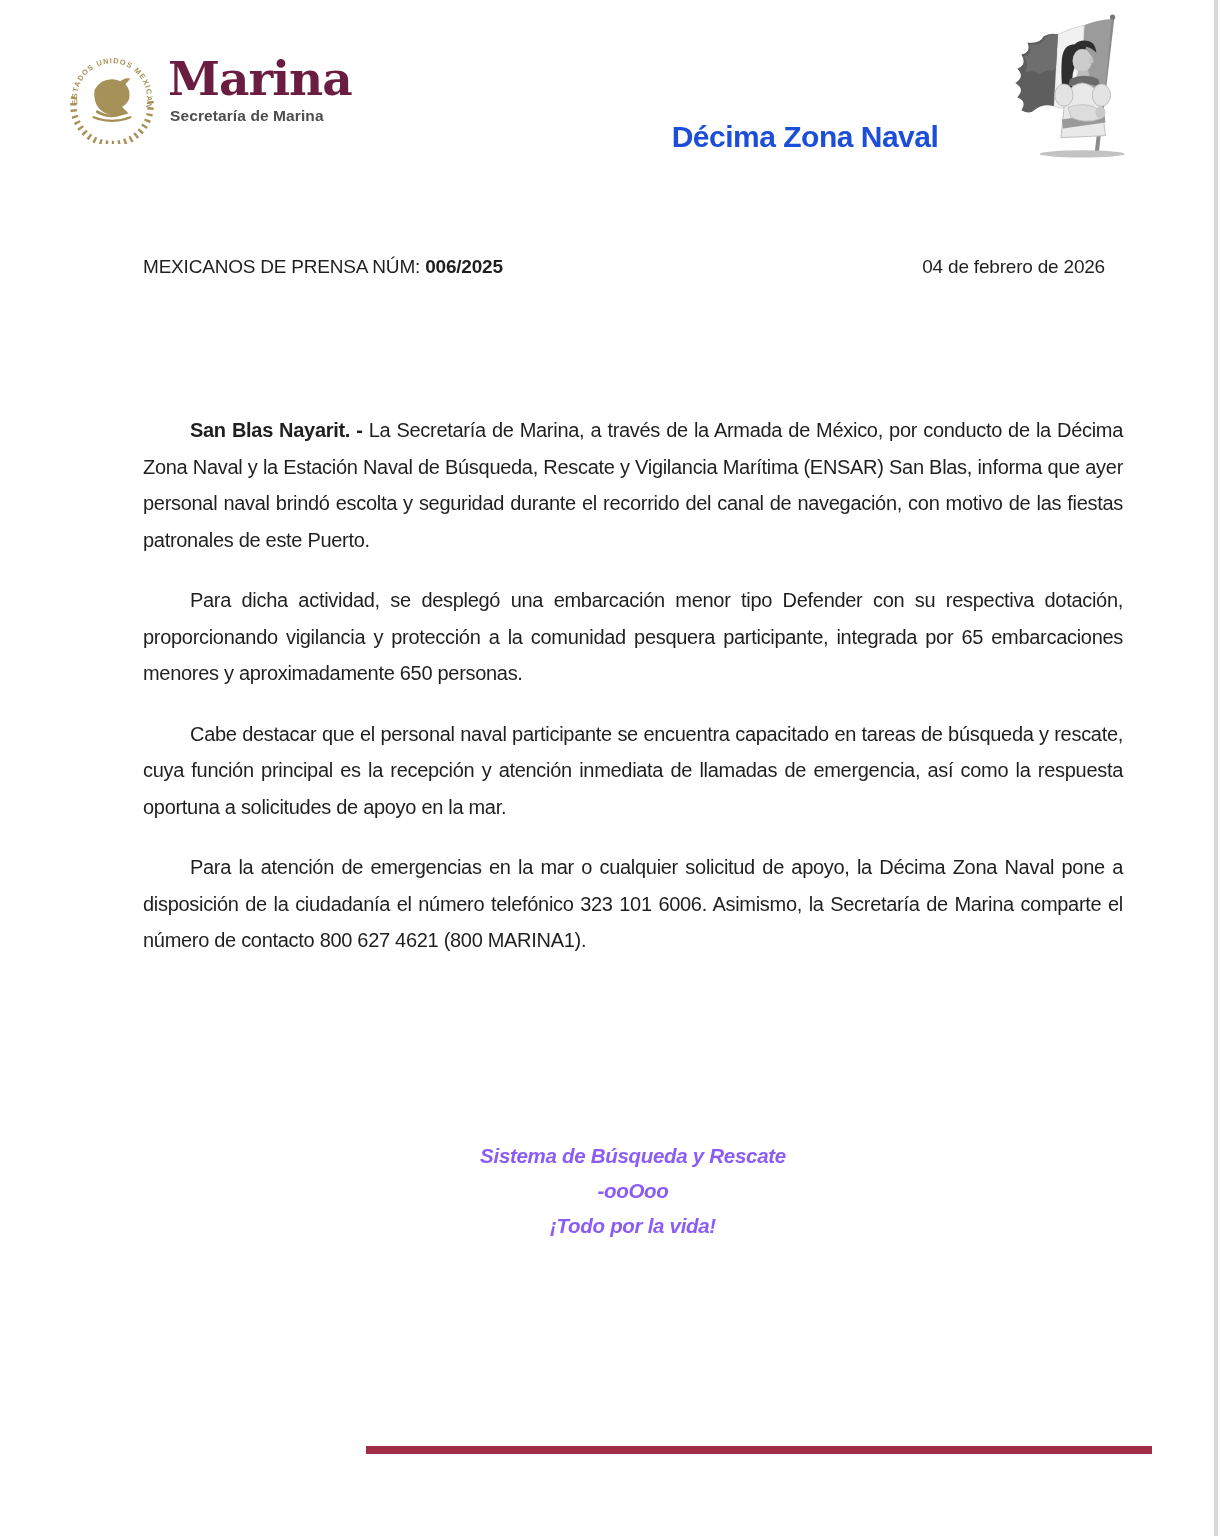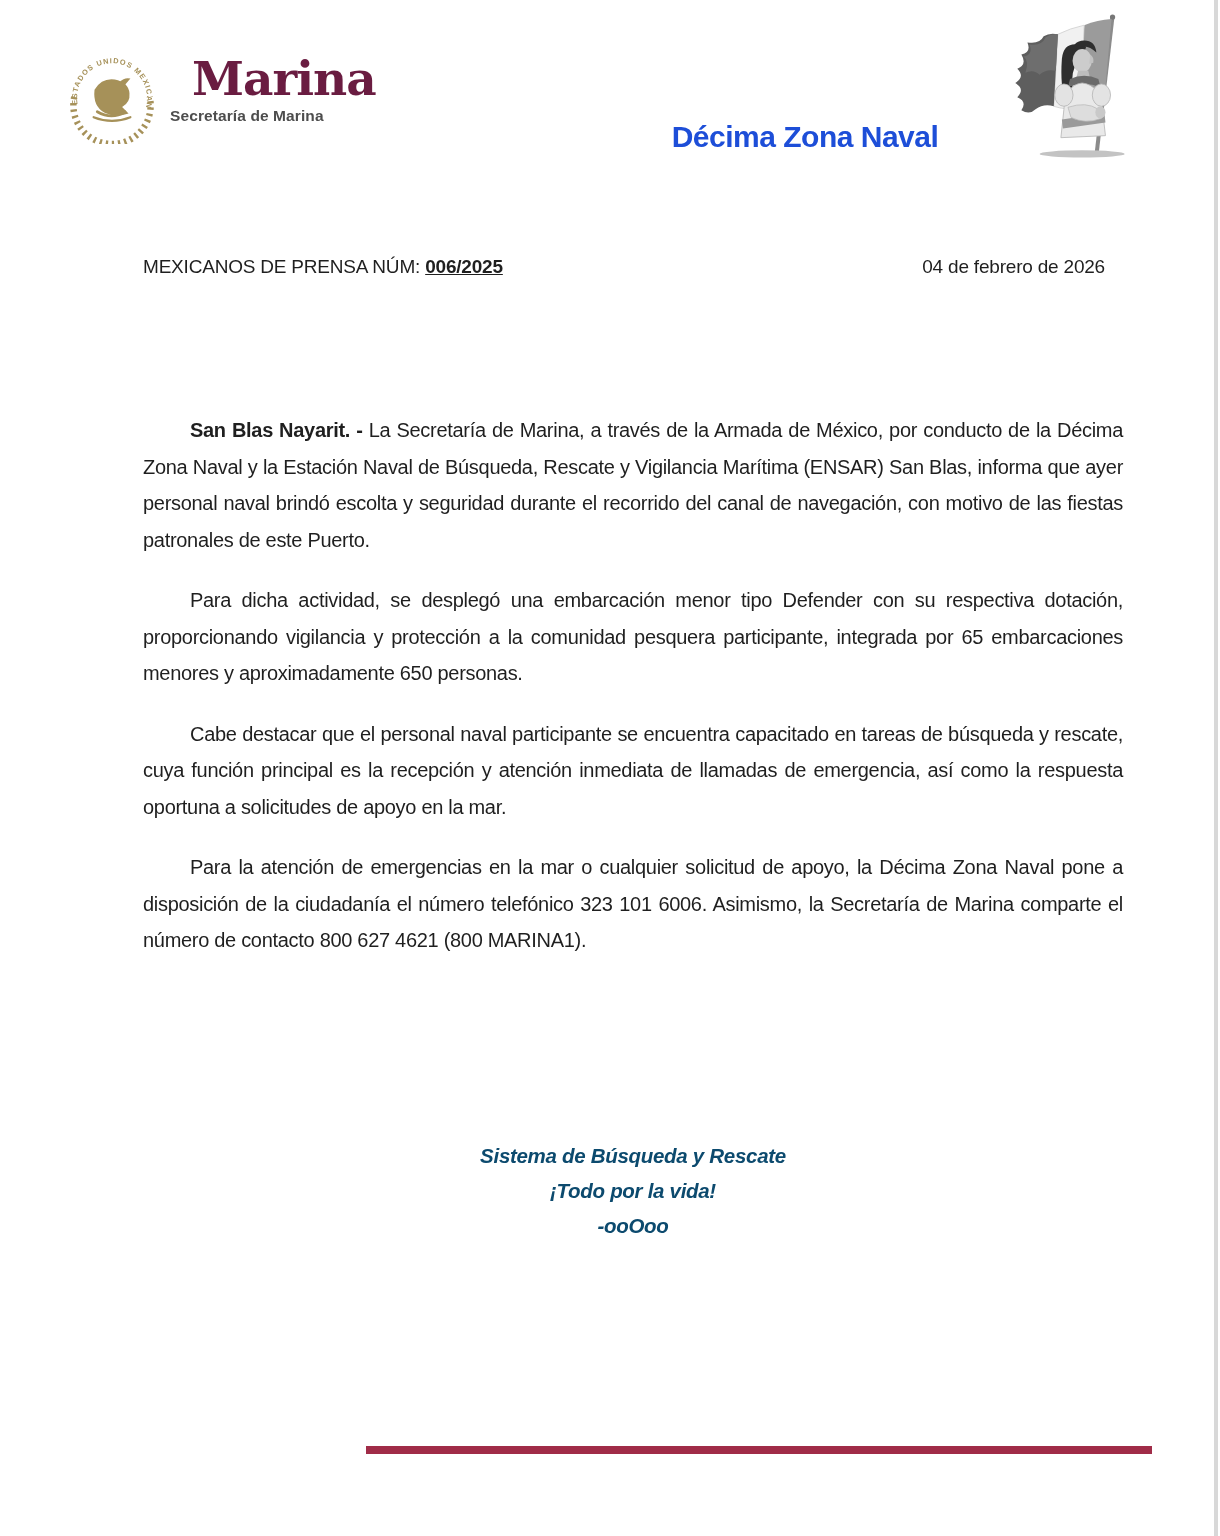--- a/index.html
+++ b/index.html
@@ -32,21 +32,20 @@
   }
   .seal-svg { width: 92px; height: 94px; display: block; }
   .logo-text { margin-left: 10px; margin-top: 4px; }
   .brand {
     font-family: "DejaVu Serif", serif;
     font-weight: bold;
     font-size: 47px;
     line-height: 50px;
     color: #6a1c41;
     letter-spacing: -1px;
-    margin-left: 24px;
   }
   .brand-sub {
     font-size: 15.5px;
     font-weight: bold;
     color: #4d4d4d;
     margin-top: 3px;
     margin-left: 2px;
     letter-spacing: 0.1px;
   }
   .zone-title {
@@ -71,21 +70,20 @@
     left: 143px; top: 256px;
     width: 962px;
     display: flex;
     justify-content: space-between;
     font-size: 19px;
     color: #1f1f1f;
     letter-spacing: -0.2px;
   }
   .meta-left .num {
     font-weight: bold;
-    text-decoration: underline;
   }
 
   
   .doc-title {
     position: absolute;
     left: 143px; top: 314px;
     width: 962px;
     text-align: center;
   }
   .doc-title span {
@@ -115,21 +113,21 @@
   
   .motto {
     position: absolute;
     left: 143px; top: 1138px;
     width: 980px;
     text-align: center;
     font-size: 20.5px;
     font-weight: bold;
     font-style: italic;
     line-height: 35px;
-    color: #0c4a6e;
+    color: #8b5cf6;
     letter-spacing: -0.3px;
   }
 
   
   .bottom-rule {
     position: absolute;
     left: 366px; top: 1446px;
     width: 786px; height: 8px;
     background: #a02c48;
   }
@@ -211,19 +209,19 @@
 
   <main class="body-text">
     <p><b>San Blas Nayarit. - </b><span>La Secretaría de Marina, a través de la Armada de México, por conducto de la Décima Zona Naval y la Estación Naval de Búsqueda, Rescate y Vigilancia Marítima (ENSAR) San Blas, informa que ayer personal naval brindó escolta y seguridad durante el recorrido del canal de navegación, con motivo de las fiestas patronales de este Puerto.</span></p>
     <p><b></b><span>Para dicha actividad, se desplegó una embarcación menor tipo Defender con su respectiva dotación, proporcionando vigilancia y protección a la comunidad pesquera participante, integrada por 65 embarcaciones menores y aproximadamente 650 personas.</span></p>
     <p><b></b><span>Cabe destacar que el personal naval participante se encuentra capacitado en tareas de búsqueda y rescate, cuya función principal es la recepción y atención inmediata de llamadas de emergencia, así como la respuesta oportuna a solicitudes de apoyo en la mar.</span></p>
     <p><b></b><span>Para la atención de emergencias en la mar o cualquier solicitud de apoyo, la Décima Zona Naval pone a disposición de la ciudadanía el número telefónico 323 101 6006. Asimismo, la Secretaría de Marina comparte el número de contacto 800 627 4621 (800 MARINA1).</span></p>
   </main>
 
   <div class="motto">
     <div>Sistema de Búsqueda y Rescate</div>
+    <div>-ooOoo</div>
     <div>¡Todo por la vida!</div>
-    <div>-ooOoo</div>
   </div>
 
   <div class="bottom-rule"></div>
 
 </div>
 
 </body></html>

